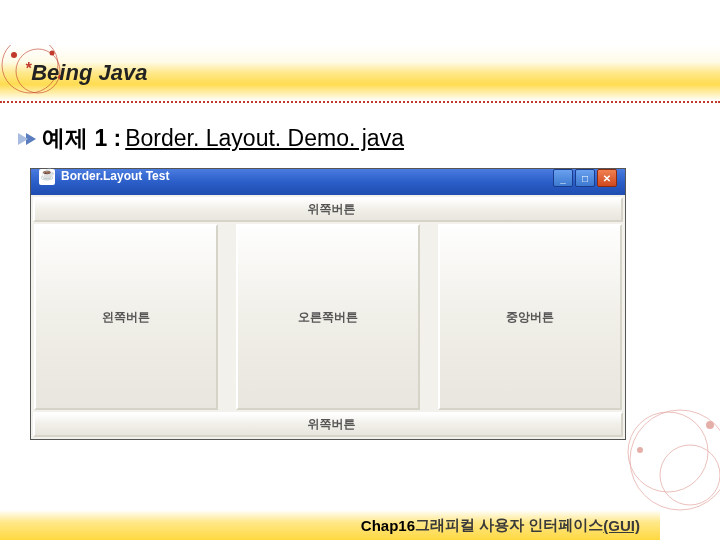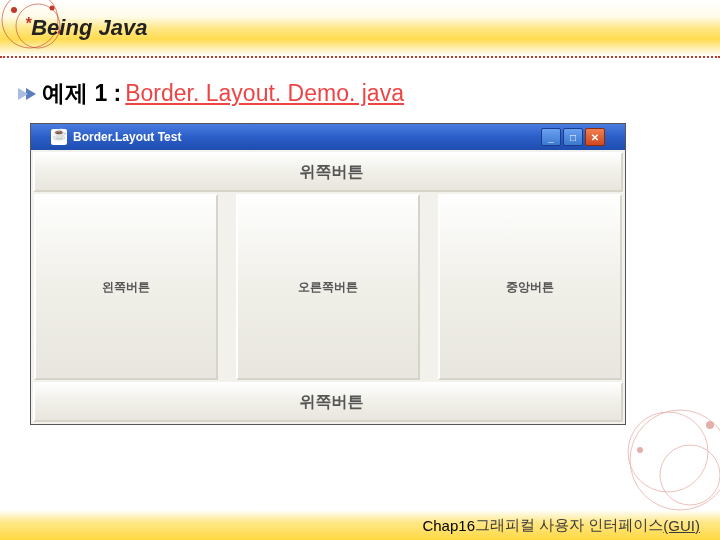--- a/index.html
+++ b/index.html
@@ -12,20 +12,21 @@
     overflow: hidden;
   }
   .slide-header {
     height: 58px;
     background: linear-gradient(180deg, #fff 0%, #fffbe8 30%, #ffe88a 50%, #ffdc50 70%, #fff 100%);
     display: flex;
     align-items: center;
     padding: 0 10px;
     border-bottom: 2px dotted #c0392b;
     position: relative;
+    margin-top: 45px;
   }
   .deco-left {
     position: absolute;
     left: 0; top: 0;
     width: 90px; height: 52px;
     pointer-events: none;
   }
   .logo {
     font-size: 22px;
     font-weight: bold;
@@ -71,37 +72,37 @@
     content: "";
     position: absolute;
     left: -18px;
     top: -6px;
     width: 0; height: 0;
     border-top: 6px solid transparent;
     border-bottom: 6px solid transparent;
     border-left: 10px solid #a8bce0;
   }
   .link {
-    color: #ef4444;
+    color: #000000;
     text-decoration: underline;
     font-weight: normal;
     margin-left: 4px;
   }
   .screenshot-wrap {
     border: 1px solid #555;
     width: 596px;
     margin: 6px 0 0 4px;
     background: #f2f1ec;
   }
   .titlebar {
     height: 26px;
     background: linear-gradient(180deg, #4a7ce0 0%, #2b5ec8 50%, #1f4db0 100%);
     display: flex;
-    align-items: center;
-    padding: 0 20px;
+    align-items: flex-start;
+    padding: 0 8px;
     color: #fff;
     font-size: 12px;
     font-weight: bold;
   }
   .java-icon {
     width: 16px; height: 16px;
     background: #fff;
     border-radius: 2px;
     margin-right: 6px;
     position: relative;
@@ -130,29 +131,29 @@
     justify-content: center;
   }
   .win-btn.close {
     background: linear-gradient(180deg, #f08050 0%, #d04820 100%);
     border-color: #8c2a10;
   }
   .layout-area {
     padding: 2px;
   }
   .row-btn {
-    height: 40px;
+    height: 25px;
     background: linear-gradient(180deg, #fefefe 0%, #f0efe8 50%, #e8e6de 100%);
     border: 2px solid #d6d3c8;
     border-top-color: #fff;
     border-left-color: #fff;
     display: flex;
     align-items: center;
     justify-content: center;
-    font-size: 16px;
+    font-size: 12px;
     font-weight: bold;
     color: #555;
     padding-left: 7px;
   }
   .mid-row {
     display: flex;
     height: 190px;
     gap: 16px;
   }
   .col-btn {
@@ -166,29 +167,29 @@
     justify-content: center;
     font-size: 12px;
     font-weight: bold;
     color: #555;
     margin: 2px 1px;
   }
   .footer {
     position: absolute;
     bottom: 0;
     left: 0;
-    width: 720px;
+    width: 660px;
     height: 30px;
     background: linear-gradient(180deg, rgba(255,245,200,0) 0%, #ffe88a 40%, #ffd840 100%);
     display: flex;
     align-items: center;
     justify-content: flex-end;
     padding-right: 20px;
     font-size: 15px;
-    font-weight: normal;
+    font-weight: bold;
     color: #3a3a3a;
   }
   .footer .chap { color: #000; }
   .footer .gui-tag { text-decoration: underline; }
   .deco-right {
     position: absolute;
     right: 0; bottom: 20px;
     width: 140px; height: 120px;
     pointer-events: none;
     opacity: 0.4;

